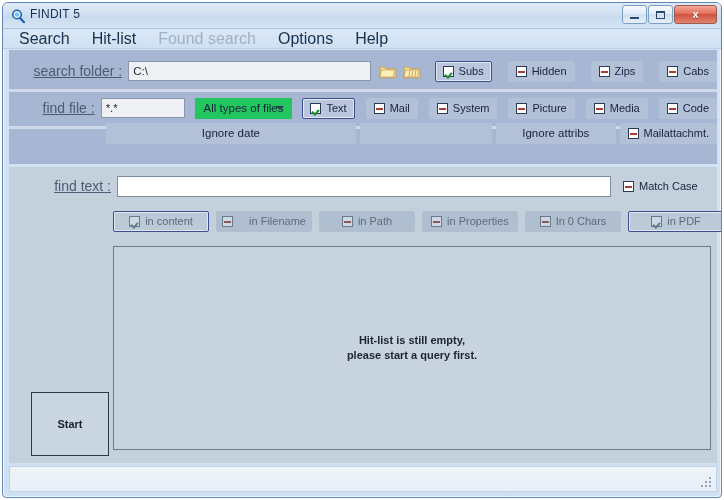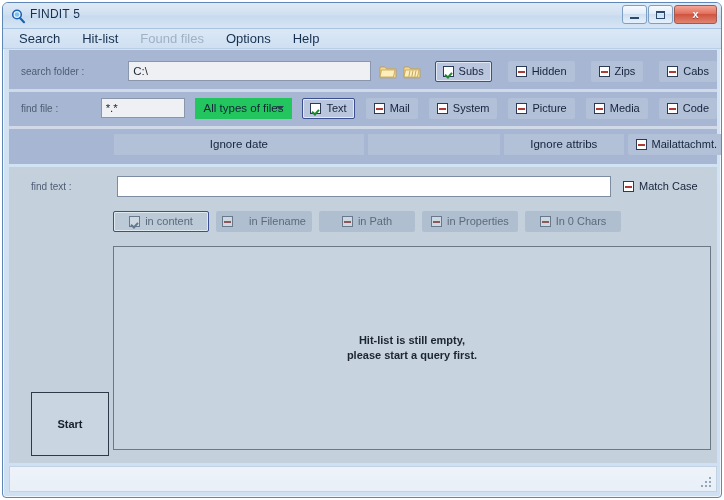--- a/index.html
+++ b/index.html
@@ -83,21 +83,21 @@
   .menubar {
     position: absolute; left: 0; top: 26px;
     width: 100%; height: 20px;
     background: linear-gradient(to bottom,#dbe8f6 0%, #cfe0f2 100%);
     border-bottom: 1px solid #b9cfe6;
     box-sizing: border-box;
     display: flex; align-items: center;
     padding-left: 16px;
   }
   .menu-item {
-    font-size: 13px; color: #15314f;
+    font-size: 16px; color: #15314f;
     margin-right: 22px; white-space: nowrap;
     cursor: default;
   }
   .menu-item.disabled { color: #9fb1c4; }
 
   
   .panel-top {
     position: absolute; left: 6px; top: 47px;
     width: 708px; height: 114px;
     background: #a7b6d2;
@@ -107,22 +107,22 @@
     position: absolute; left: 0;
     width: 100%;
     display: flex; align-items: center;
   }
   .row-sep {
     position: absolute; left: 0; width: 100%;
     height: 3px; background: #cfd9e8;
   }
 
   .fld-label {
-    font-size: 10px; color: #4d5c74;
-    white-space: nowrap;
+    font-size: 14px; color: #4d5c74;
+    text-align: right; white-space: nowrap; text-decoration: underline;
   }
   .txtinput {
     box-sizing: border-box;
     border: 1px solid #8a96ac;
     background: #eef0f3;
     font-family: "Liberation Sans", sans-serif;
     font-size: 11.5px; color: #1d2734;
     padding: 0 4px;
     outline: none;
   }
@@ -315,21 +315,21 @@
         </div>
         <div class="winbtn close">
           <span class="g-close">x</span>
         </div>
       </div>
     </div>
 
     <div class="menubar">
       <span class="menu-item">Search</span>
       <span class="menu-item">Hit-list</span>
-      <span class="menu-item disabled">Found files</span>
+      <span class="menu-item disabled">Found search</span>
       <span class="menu-item">Options</span>
       <span class="menu-item">Help</span>
     </div>
 
     <div class="panel-top">
 
       <div class="row" style="top:8px;height:26px;">
         <span class="fld-label" style="width:122px;margin-left:12px;">search folder :</span>
         <input class="txtinput" style="width: 290px; height: 20px; margin-left: 6px;" value="C:\">
 
@@ -400,21 +400,21 @@
           <span>Media</span>
         </span>
         <span class="cbox" style="margin-left:11px;">
           <i class="mark dash"></i>
           <span>Code</span>
         </span>
       </div>
 
       <div class="row-sep" style="top:76px;"></div>
 
-      <div class="row" style="top:82px;height:24px;padding-left:8px;">
+      <div class="row" style="top:71px;height:24px;">
         <span class="flatbar" style="width:255px;margin-left:97px;">Ignore date</span>
         <span class="flatbar" style="width:135px;margin-left:4px;"></span>
         <span class="flatbar" style="width:122px;margin-left:4px;">Ignore attribs</span>
         <span class="cbox" style="margin-left:4px;height:21px;">
           <i class="mark dash"></i>
           <span>Mailattachmt.</span>
         </span>
       </div>
     </div>
 
@@ -442,20 +442,24 @@
           <i class="mark dash"></i>
           <span>in Path</span>
         </span>
         <span class="fbtn" style="width:96px;margin-left:7px;">
           <i class="mark dash"></i>
           <span>in Properties</span>
         </span>
         <span class="fbtn" style="width:96px;margin-left:7px;">
           <i class="mark dash"></i>
           <span>In 0 Chars</span>
+        </span>
+        <span class="fbtn sel" style="width:96px;margin-left:7px;">
+          <i class="mark check"></i>
+          <span>in PDF</span>
         </span>
       </div>
 
       <div class="results">
         <div class="results-msg">Hit-list is still empty,
 please start a query first.</div>
       </div>
 
       <div class="startbtn">Start</div>
     </div>

